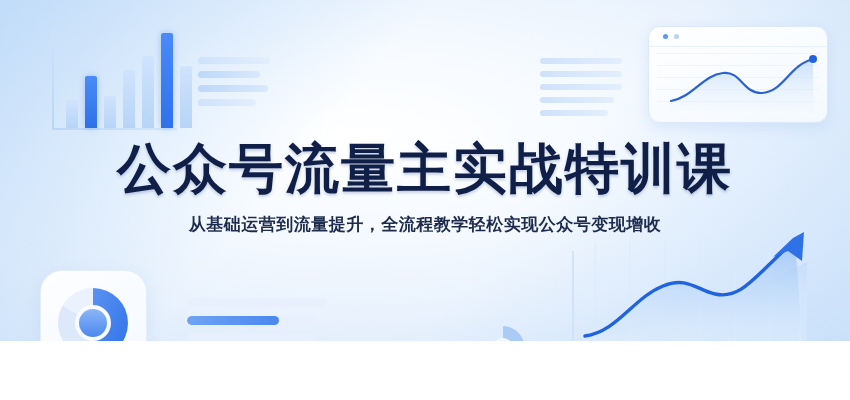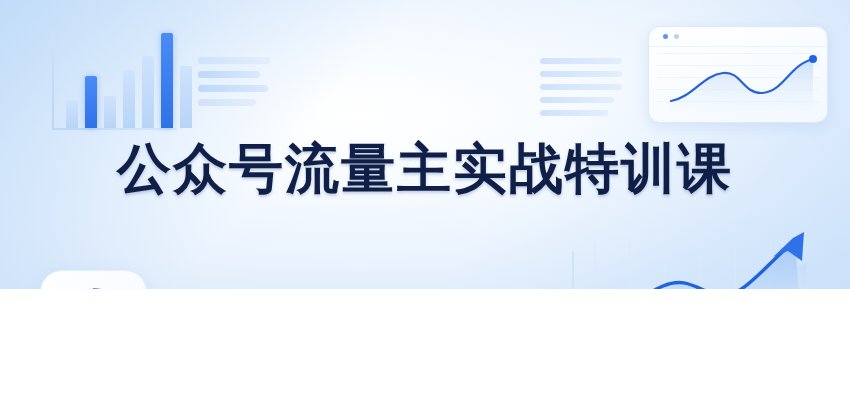--- a/index.html
+++ b/index.html
@@ -1,21 +1,21 @@
 <!DOCTYPE html>
 <html><head>
 <meta charset="utf-8">
 <style>
   html,body{margin:0;padding:0;}
   body{
     width:850px;height:400px;overflow:hidden;
     font-family:"Liberation Sans","DejaVu Sans",sans-serif;
   }
   .banner{
-    position:relative;width:850px;height:289px;overflow:hidden;
+    position:relative;width:850px;height:341px;overflow:hidden;
     background:
       radial-gradient(120% 110% at 42% 40%, #ffffff 0%, #f7fbff 22%, #e9f2fd 48%, #d5e6fa 72%, #bfd9f6 100%);
   }
   .banner:before{
     content:"";position:absolute;inset:0;
     background:linear-gradient(130deg, rgba(186,216,248,.85) 0%, rgba(255,255,255,0) 38%, rgba(255,255,255,0) 62%, rgba(198,223,250,.70) 100%);
     pointer-events:none;
   }
 
   
@@ -217,15 +217,16 @@
       <path d="M30,108 C62,104 78,70 108,58 C132,48 142,62 160,66 C186,72 200,48 240,14 L248,120 L30,120 Z" fill="url(#gArea1)"></path>
 
       <path d="M30,108 C62,104 78,70 108,58 C132,48 142,62 160,66 C186,72 200,48 236,16" fill="none" stroke="#1f63e0" stroke-width="3.4" stroke-linecap="round"></path>
 
       <path d="M249,4 L247,33 L233,23 L218,29 L238,10 Z" fill="#2f72e8"></path>
     </svg>
   </div>
 
   <div class="center">
     <div class="title">公众号流量主实战特训课</div>
+    <div class="subtitle">从基础运营到流量提升，全流程教学轻松实现公众号变现增收</div>
   </div>
 
 </div>
 
 </body></html>

